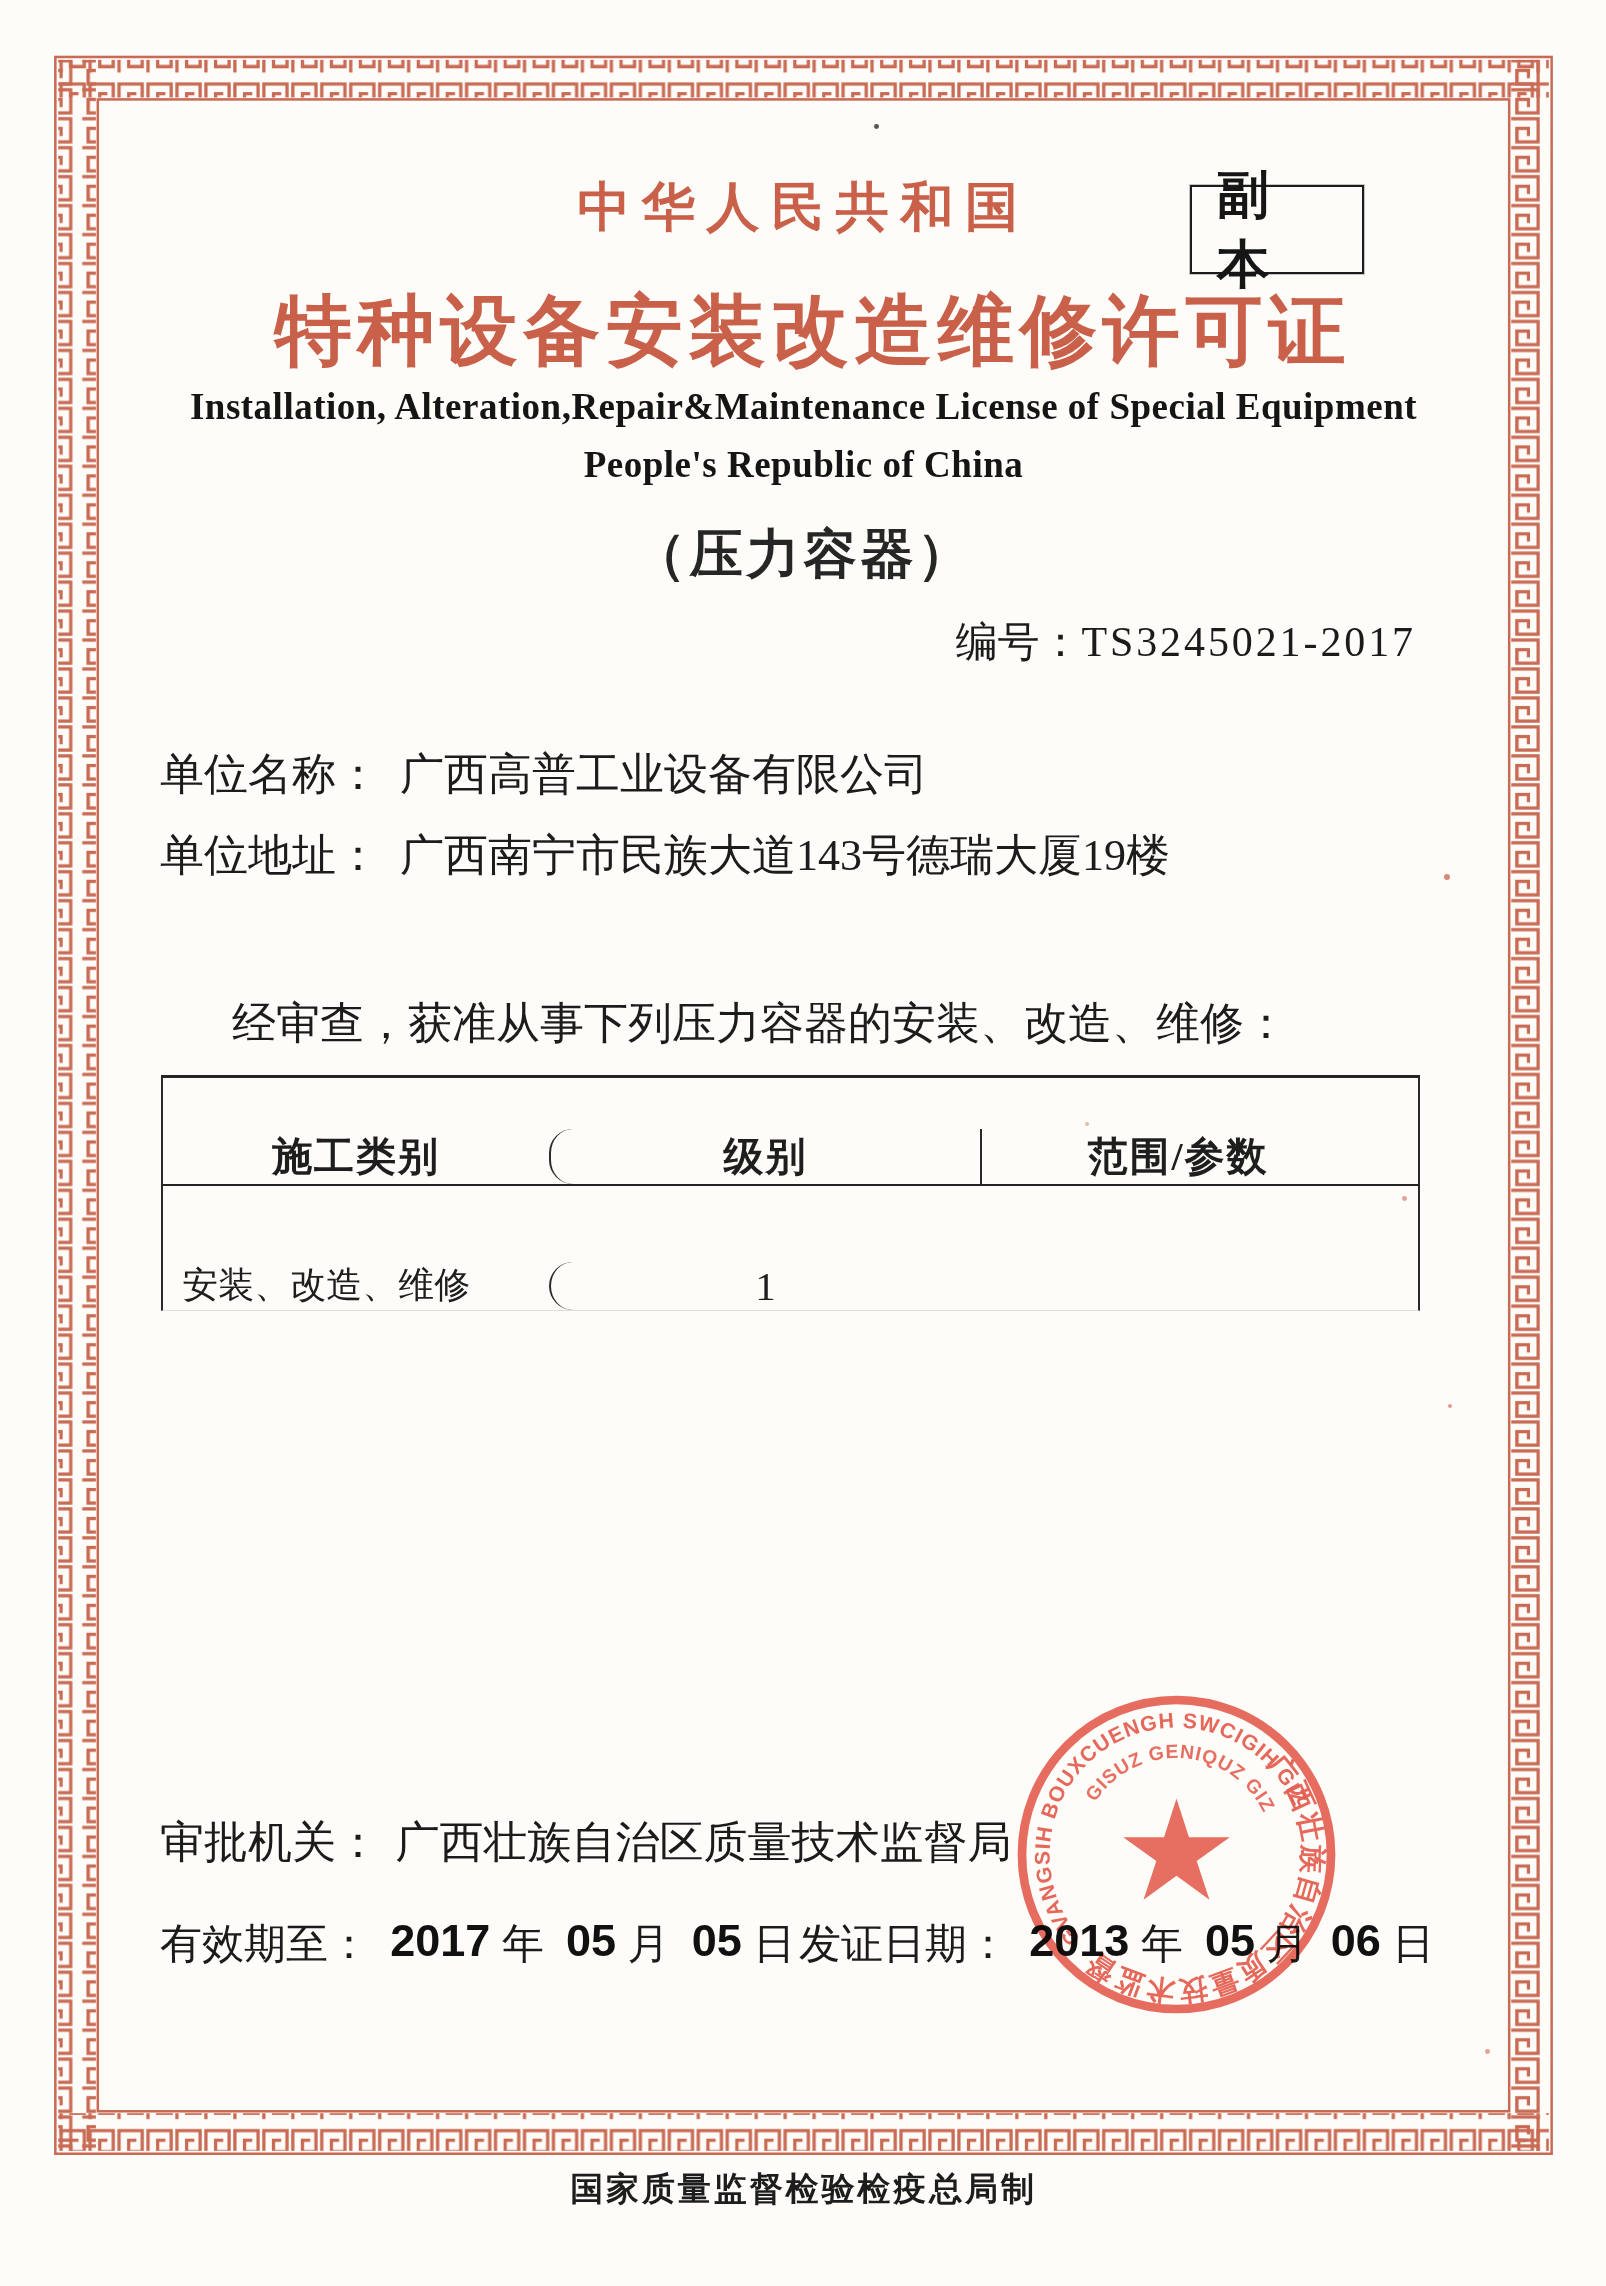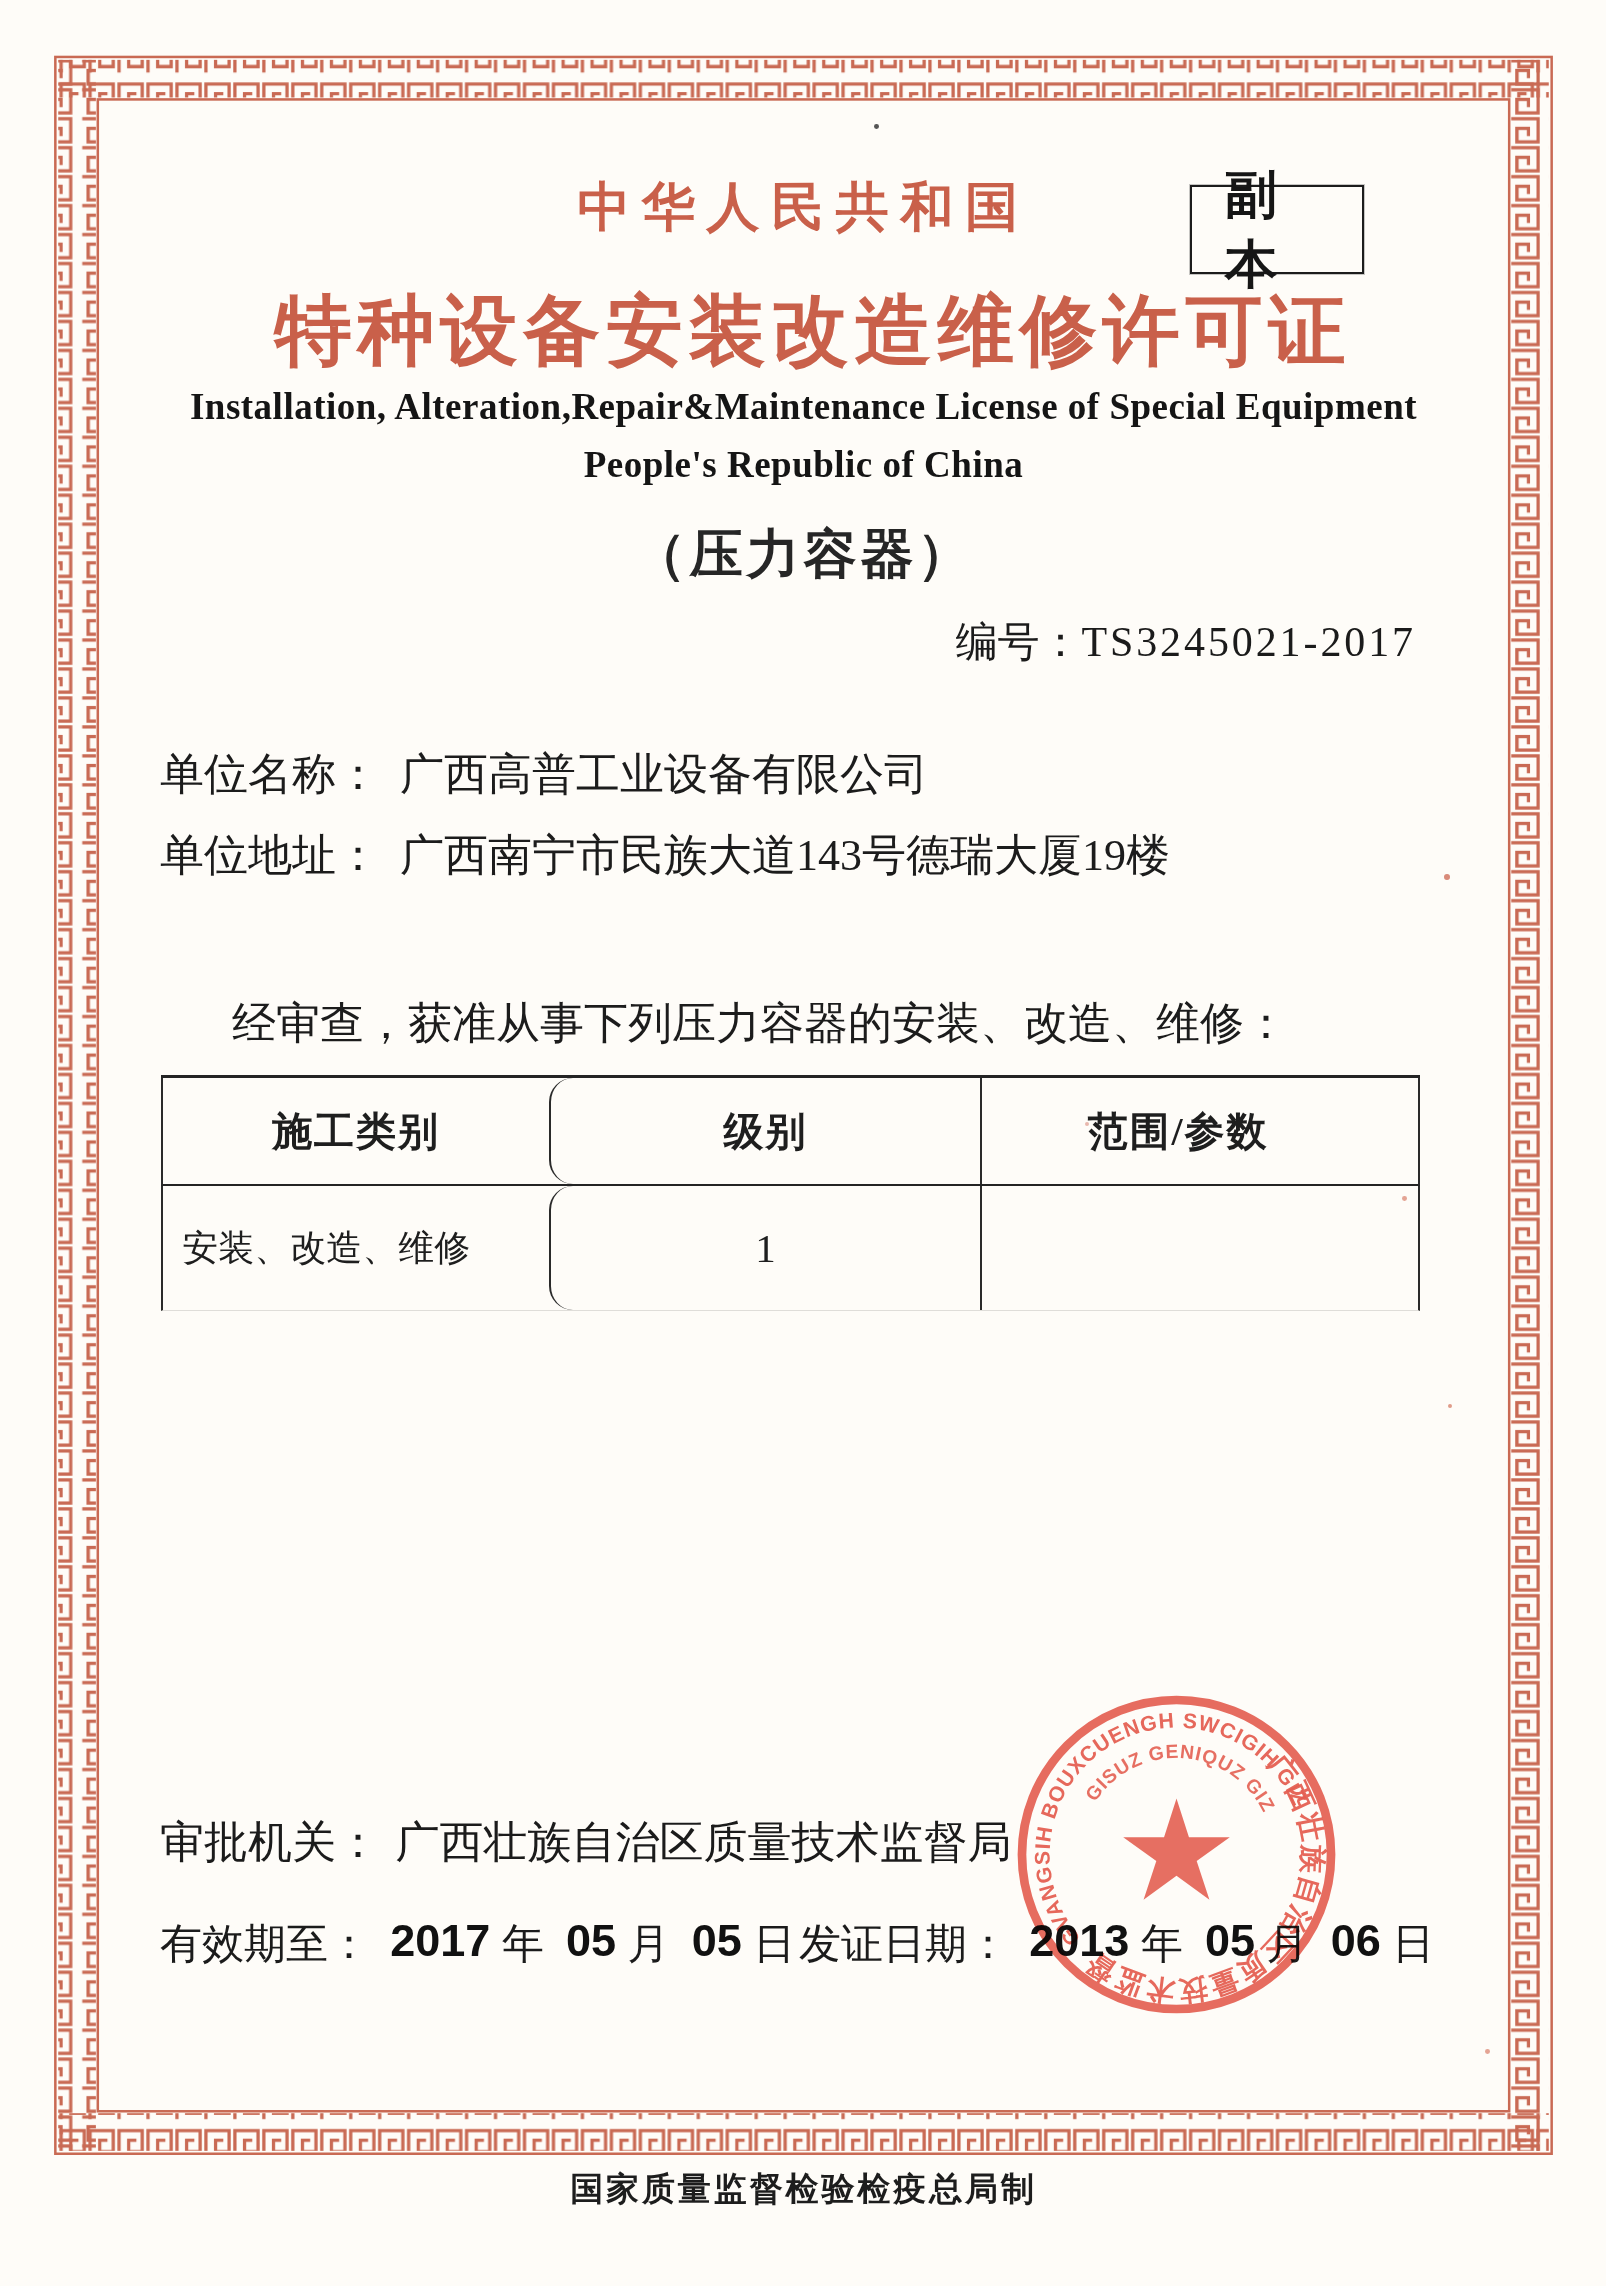--- a/index.html
+++ b/index.html
@@ -26,40 +26,39 @@
   .sub {
     left:0; right:0; top:519px; text-align:center;
     font-size:53px; font-weight:600; color:#262626; letter-spacing:3.9px;
   }
   
   .copy-box {
     left:1190px; top:185px; width:174px; height:89px;
     border:2.9px solid #1c1c1c; box-sizing:border-box;
     display:flex; align-items:center; justify-content:center;
     box-shadow:0 0 0 1px rgba(30,30,30,.25);
-    padding-left:8px;
   }
   .copy-box span {
     font-size:52px; font-weight:700; color:#161616;
     letter-spacing:25px; padding-left:25px;
   }
   
   .licno { top:614px; right:191px; font-size:42px; color:#1b1b1b; }
   .licno .num { letter-spacing:2.9px; }
   .field { left:160px; font-size:44px; color:#1c1c1c; }
   .f-name { top:745px; }
   .f-addr { top:826px; }
   .field .val { margin-left:20px; }
   .note { left:232px; top:994px; font-size:44px; color:#1c1c1c; }
   
   .tbl {
     left:161px; top:1075px; width:1259px;
     border-top:3.9px solid #242424; box-sizing:border-box;
   }
-  .tr { display:flex; border-left:2.9px solid #2a2a2a; border-right:2.9px solid #2a2a2a; }
+  .tr { display:flex; border-left:2.9px solid #2a2a2a; border-right:2.9px solid #2a2a2a;align-items:flex-end; }
   .tr.head { height:106px; border-bottom:2.9px solid #242424; }
   .tr.body { height:124px; border-bottom:1.9px solid rgba(0,0,0,0.12); }
   .cell {
     box-sizing:border-box; display:flex; align-items:center; justify-content:center;
     font-size:40px; color:#1e1e1e;
   }
   .cell.c1 { width:386px; }
   .cell.c2 { width:431px; border-left:2.9px solid #2a2a2a;border-radius:24px; }
   .cell.c3 { width:394px; border-left:2.9px solid #2a2a2a; }
   .tr.head .cell { font-weight:600; letter-spacing:1.9px; }

